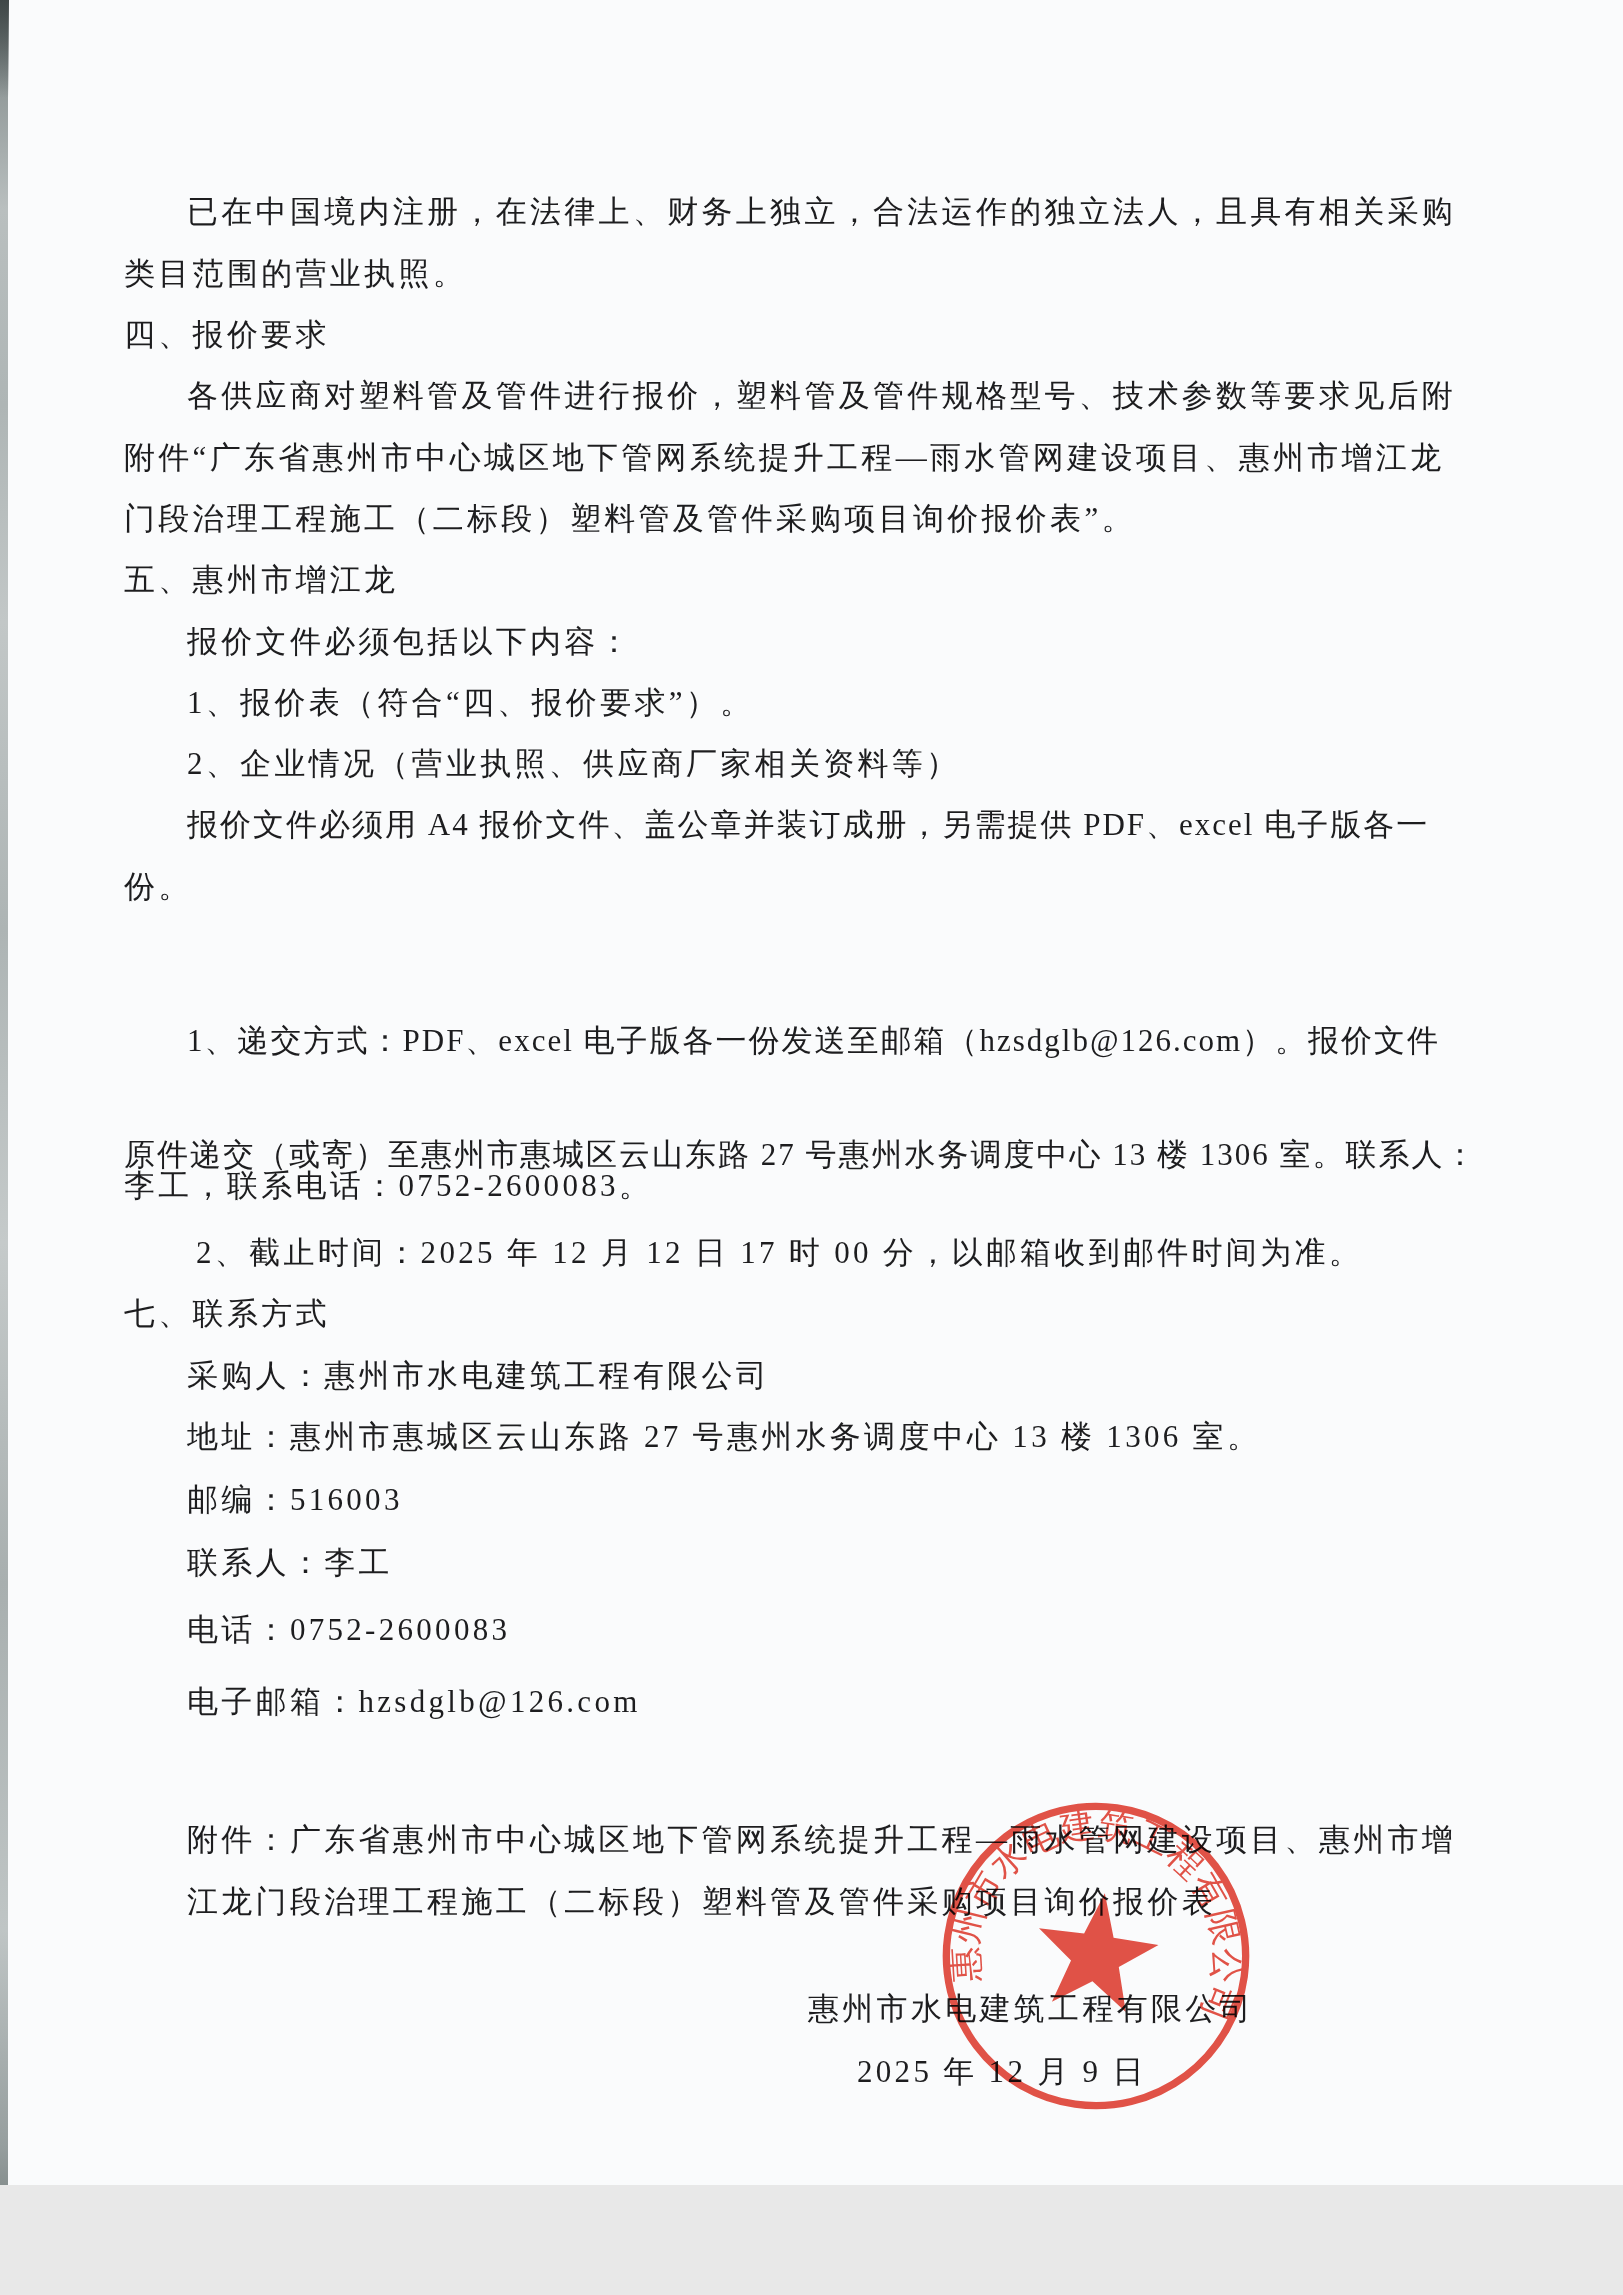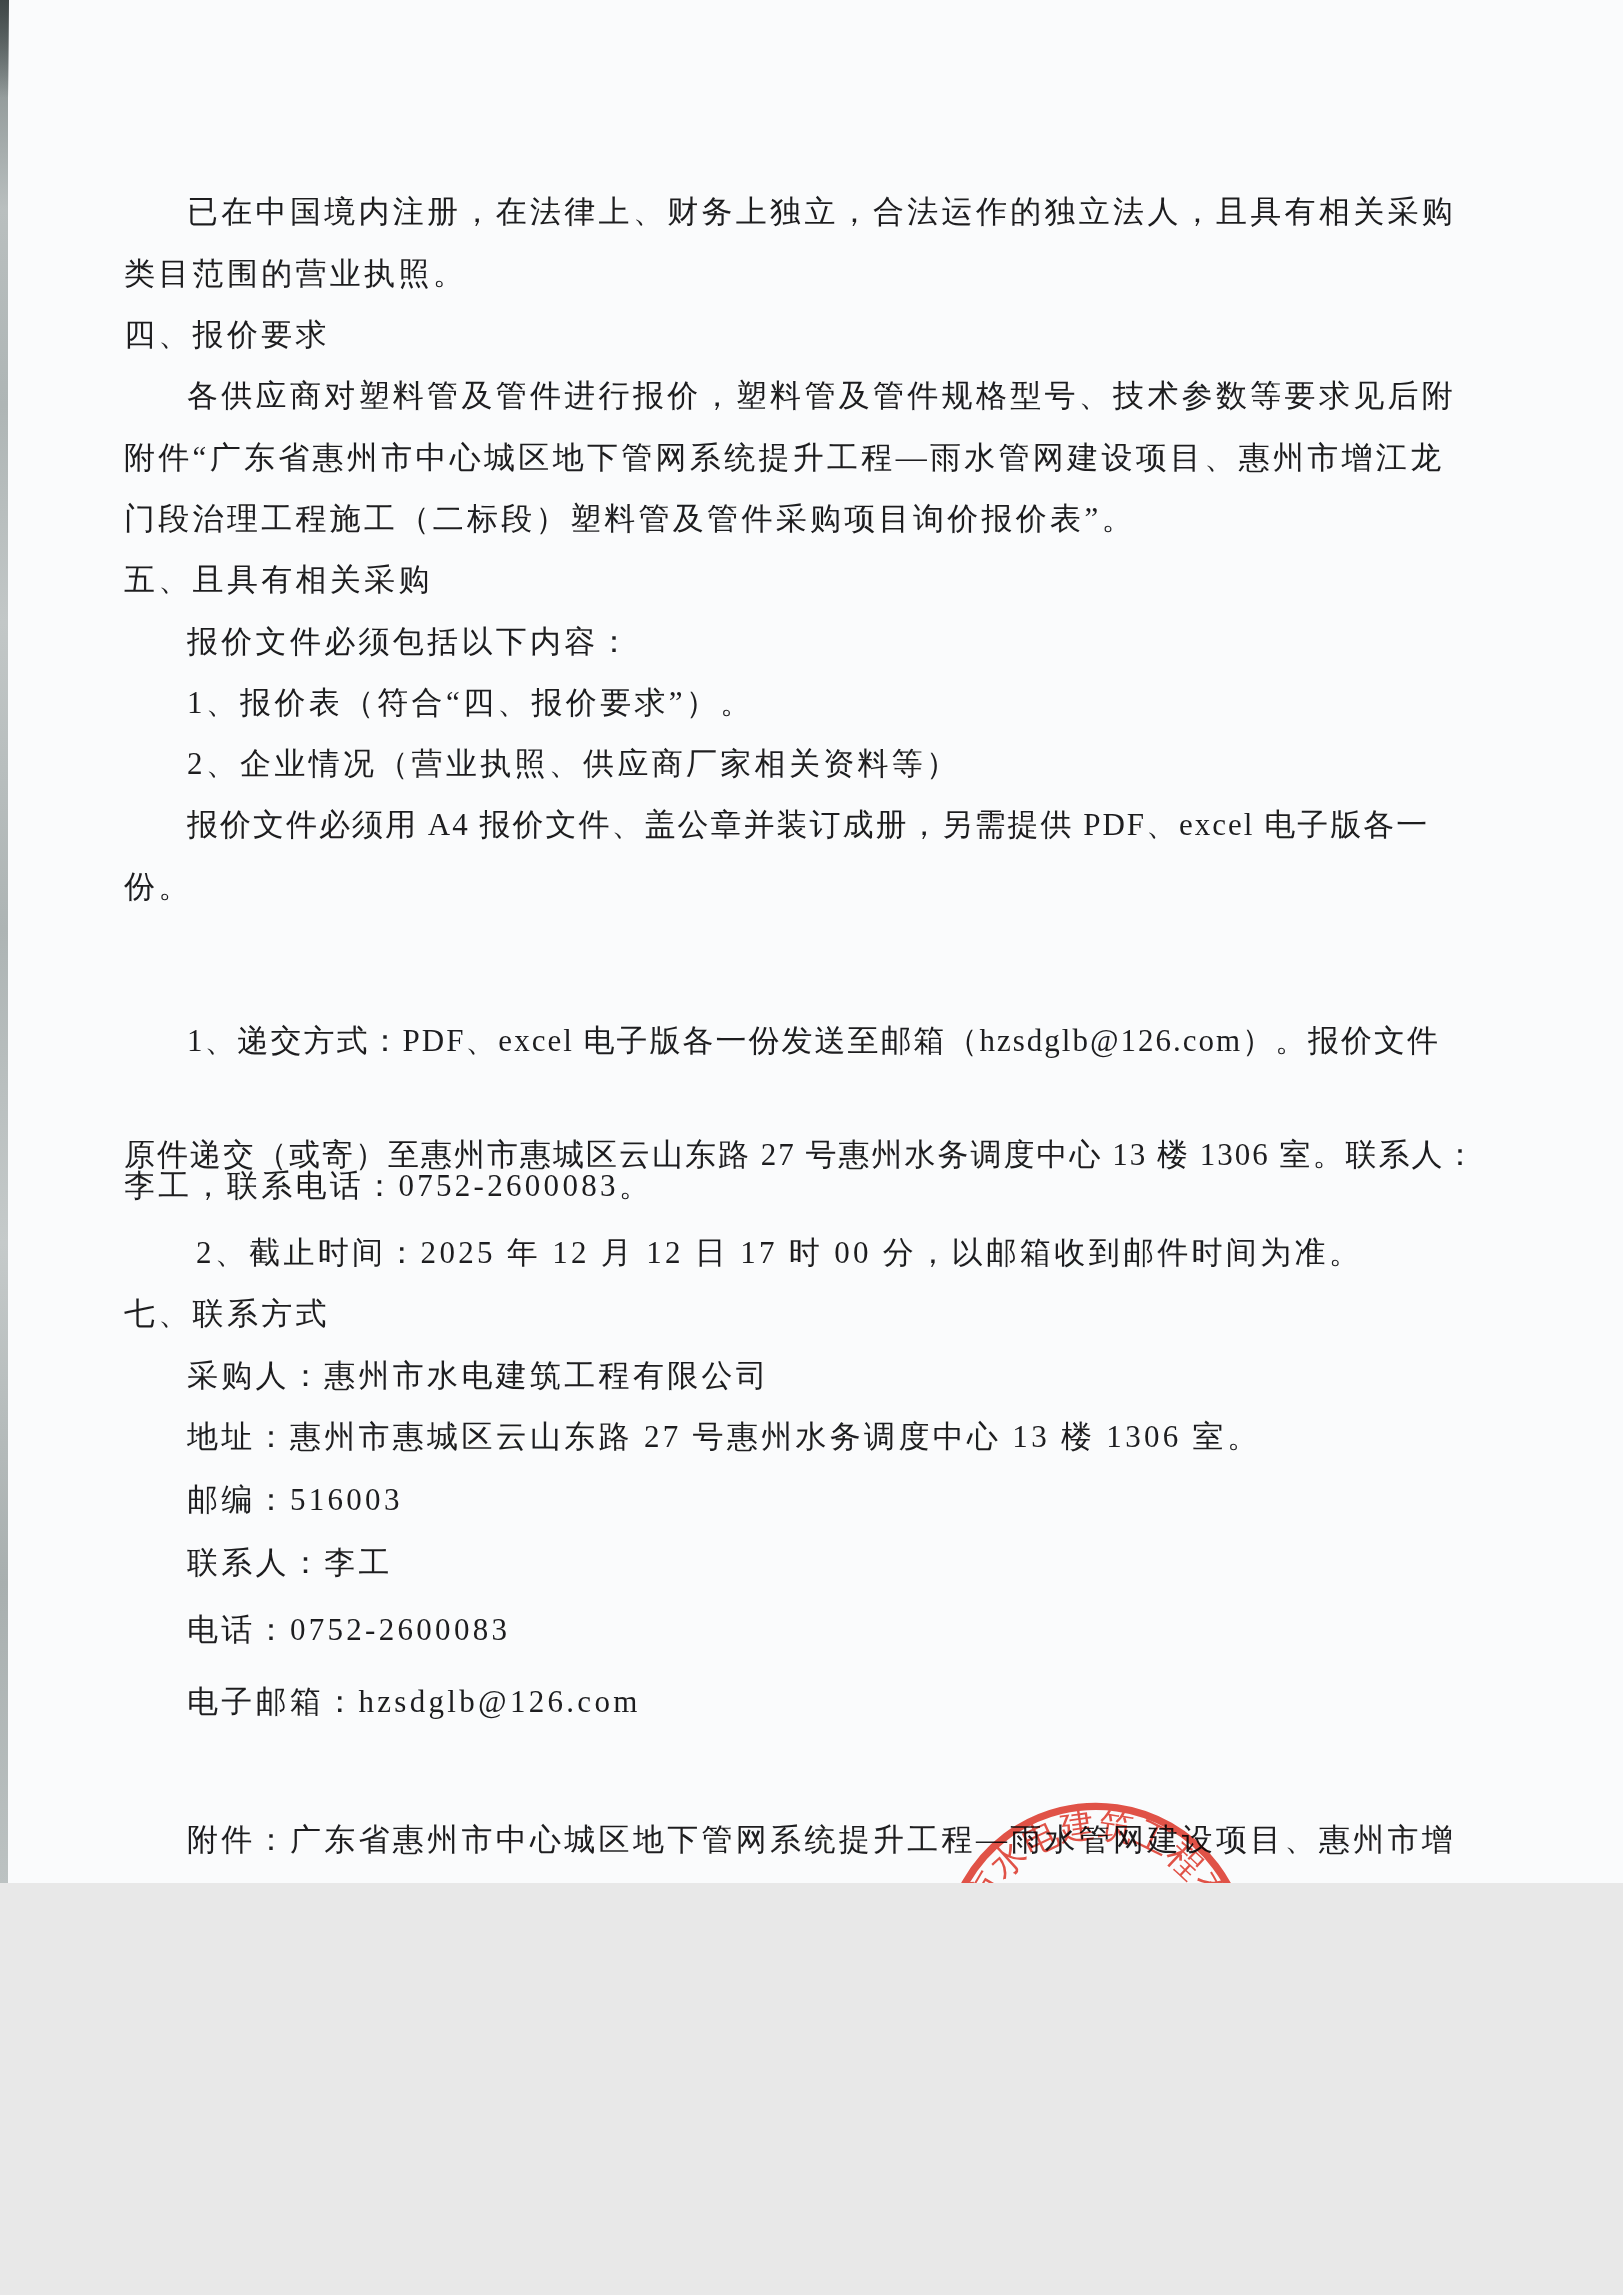--- a/index.html
+++ b/index.html
@@ -4,21 +4,21 @@
 <title>询价文件页</title>
 <style>
   html, body {
     margin: 0;
     padding: 0;
     background: #e8e8e8;
   }
   .page {
     position: relative;
     width: 1623px;
-    height: 1883px;
+    height: 2185px;
     background: #fafbfc;
     overflow: hidden;
     font-family: "Liberation Serif", "DejaVu Serif", serif;
   }
   
   .scan-edge {
     position: absolute;
     left: 0; top: 0;
     width: 7.9px; height: 100%;
     background: linear-gradient(180deg,
@@ -104,21 +104,21 @@
   <div class="scan-corner"></div>
 
   <div class="dl pos-intro1">已在中国境内注册，在法律上、财务上独立，合法运作的独立法人，且具有相关采购</div>
   <div class="dl pos-intro2">类目范围的营业执照。</div>
 
   <div class="dl pos-h4">四、报价要求</div>
   <div class="dl pos-s4l1">各供应商对塑料管及管件进行报价，塑料管及管件规格型号、技术参数等要求见后附</div>
   <div class="dl pos-s4l3">门段治理工程施工（二标段）塑料管及管件采购项目询价报价表”。</div>
   <div class="dl pos-s4l2">附件“广东省惠州市中心城区地下管网系统提升工程—雨水管网建设项目、惠州市增江龙</div>
 
-  <div class="dl pos-h5">五、且具有相关采购</div>
+  <div class="dl pos-h5">五、惠州市增江龙</div>
   <div class="dl pos-s5intro">报价文件必须包括以下内容：</div>
   <div class="dl pos-s5i1">1、报价表（符合“四、报价要求”）。</div>
   <div class="dl pos-s5i2">2、企业情况（营业执照、供应商厂家相关资料等）</div>
   <div class="dl pos-s5n1 tight">报价文件必须用 A4 报价文件、盖公章并装订成册，另需提供 PDF、excel 电子版各一</div>
   <div class="dl pos-s5n2">份。</div>
 
   <div class="dl pos-s6l1 tight">1、递交方式：PDF、excel 电子版各一份发送至邮箱（hzsdglb@126.com）。报价文件</div>
   <div class="dl pos-s6l2 tight">原件递交（或寄）至惠州市惠城区云山东路 27 号惠州水务调度中心 13 楼 1306 室。联系人：</div>
   <div class="dl pos-s6l3">李工，联系电话：0752-2600083。</div>
   <div class="dl pos-s6i2">2、截止时间：2025 年 12 月 12 日 17 时 00 分，以邮箱收到邮件时间为准。</div>

